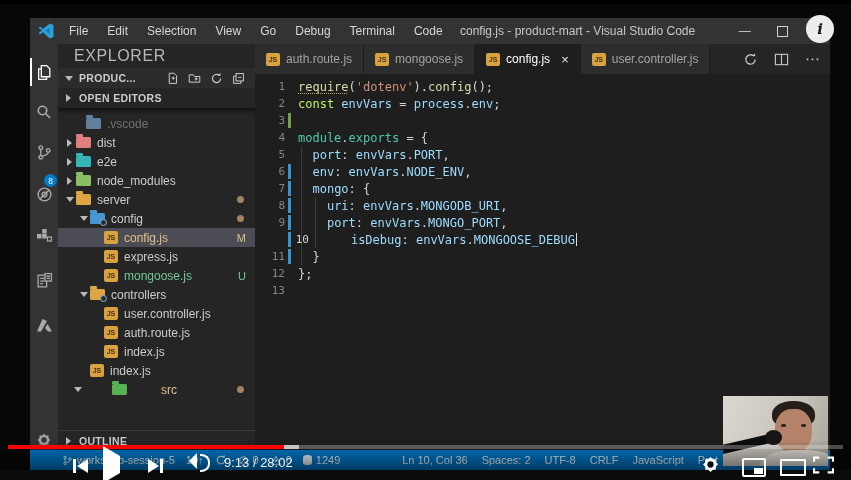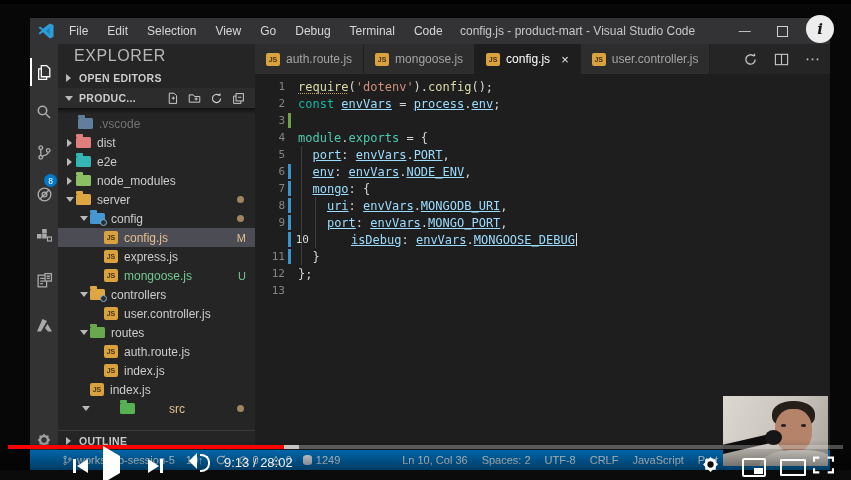--- a/index.html
+++ b/index.html
@@ -50,21 +50,21 @@
   .tabicons{position:absolute;right:10px;top:26px;height:30px;display:flex;gap:16px;align-items:center;color:#c5c5c5;}
   
   .editor{position:absolute;left:225px;top:56px;width:575px;height:376px;background:#1e1e1e;font-family:"DejaVu Sans Mono",monospace;}
   .code{position:absolute;left:0;top:4px;width:575px;}
   .cl{height:17px;display:flex;align-items:center;position:relative;}
   .ln{width:30px;text-align:right;color:#858585;font-size:11px;padding-right:10px;flex:none;}
   .cl.active .ln{color:#d7d7d7;padding-left:24px;}
   .gbar{position:absolute;left:33px;top:1px;width:3px;height:15px;}
   .gbar.mod{background:#3794ce;} .gbar.add{background:#70a04a;}
   .ct{font-size:12px;white-space:pre;padding-left:3px;}
-  .tk.kw{color:#14b8a6;} .tk.var{color:#9cdcfe;text-decoration:underline;} .tk.fn{color:#dcdcaa;} .tk.str{color:#ce9178;}
+  .tk.kw{color:#bef264;} .tk.var{color:#9cdcfe;} .tk.fn{color:#dcdcaa;} .tk.str{color:#ce9178;}
   .tk.type{color:#4ec9b0;} .tk.p{color:#d4d4d4;}
   .tk.ul{text-decoration:underline dotted #c8a35b 1px;text-underline-offset:2px;text-align:center;}
   .cursor{display:inline-block;width:1.5px;height:13px;background:#dedede;vertical-align:-2px;margin-left:1px;}
   .iguide{position:absolute;width:0;border-left:1px solid #3c3c3c;}
   
   .statusbar{position:absolute;left:0;top:432px;width:800px;height:20px;background:#007acc;color:#eef7ff;font-size:11px;display:flex;align-items:center;}
   .sb-left{display:flex;align-items:center;gap:11px;padding-left:32px;}
   .sbi{display:flex;align-items:center;gap:4px;white-space:nowrap;}
   .sb-right{position:absolute;right:112px;top:0;height:20px;display:flex;align-items:center;gap:14px;white-space:nowrap;}
   .dbico{display:inline-block;width:9px;height:10px;background:#eef7ff;border-radius:4px/2.5px;}
@@ -182,26 +182,20 @@
         <svg width="18" height="18" viewBox="0 0 20 20">
             <rect x="5" y="5" width="10" height="10" fill="#cfcfcf"></rect>
             <rect x="5" y="5" width="10" height="10" fill="#cfcfcf" transform="rotate(45 10 10)"></rect>
             <circle cx="10" cy="10" r="3" fill="#333333"></circle>
           </svg>
       </div>
     </div>
 
     <div class="sidebar">
       <div class="sb-title">EXPLORER</div>
-      <div class="sb-sec">
-        <span class="tw">
-            <span class="tri-r"></span>
-          </span>
-        <span>OPEN EDITORS</span>
-      </div>
       <div class="sb-sec sb-proj">
         <span class="tw">
             <span class="tri-d"></span>
           </span>
         <span>PRODUC...</span>
         <span class="sb-tools">
           <svg width="13" height="13" viewBox="0 0 16 16" fill="none" stroke="#cfcfcf" stroke-width="1.2">
               <path d="M4 1.5h6l3 3V14H4z"></path>
               <path d="M7 7.5h4M9 5.5v4"></path>
             </svg>
@@ -212,23 +206,29 @@
           <svg width="13" height="13" viewBox="0 0 16 16" fill="none" stroke="#cfcfcf" stroke-width="1.4">
               <path d="M13 8a5 5 0 1 1-1.5-3.6"></path>
               <path d="M12.8 1.2l.3 3.4-3.4-.3" fill="#cfcfcf" stroke="none"></path>
             </svg>
           <svg width="13" height="13" viewBox="0 0 16 16" fill="none" stroke="#cfcfcf" stroke-width="1.2">
               <rect x="5" y="2" width="9" height="9"></rect>
               <path d="M5 5H2v9h9v-3M7.5 6.5h4"></path>
             </svg>
         </span>
       </div>
+      <div class="sb-sec">
+        <span class="tw">
+            <span class="tri-r"></span>
+          </span>
+        <span>OPEN EDITORS</span>
+      </div>
       <div class="shadow"></div>
       <div class="tree" id="tree">
-          <div class="trow" style="padding-left: 8px;">
+          <div class="trow" style="padding-left: 16px;">
             <span class="tw"></span>
             <span class="folder" style="background: rgb(95, 127, 157);"></span>
             <span class="tlabel" style="opacity: 0.45;">.vscode</span>
           </div>
           <div class="trow" style="padding-left: 6px;">
             <span class="tw">
               <span class="tri-r"></span>
             </span>
             <span class="folder" style="background: rgb(226, 126, 126);"></span>
             <span class="tlabel">dist</span>
@@ -289,43 +289,36 @@
             <span class="folder" style="background: rgb(221, 166, 66);">
               <span class="fgear"></span>
             </span>
             <span class="tlabel">controllers</span>
           </div>
           <div class="trow" style="padding-left: 34px;">
             <span class="tw"></span>
             <span class="jsq">JS</span>
             <span class="tlabel">user.controller.js</span>
           </div>
+          <div class="trow" style="padding-left: 34px;">
+            <span class="tw"></span>
+            <span class="jsq">JS</span>
+            <span class="tlabel">auth.route.js</span>
+          </div>
+          <div class="trow" style="padding-left: 34px;">
+            <span class="tw"></span>
+            <span class="jsq">JS</span>
+            <span class="tlabel">index.js</span>
+          </div>
           <div class="trow" style="padding-left: 20px;">
-            <span class="tw">
-              <span class="tri-d"></span>
-            </span>
-            <span class="folder" style="background: rgb(106, 168, 79);"></span>
-            <span class="tlabel">routes</span>
-          </div>
-          <div class="trow" style="padding-left: 34px;">
-            <span class="tw"></span>
-            <span class="jsq">JS</span>
-            <span class="tlabel">auth.route.js</span>
-          </div>
-          <div class="trow" style="padding-left: 34px;">
             <span class="tw"></span>
             <span class="jsq">JS</span>
             <span class="tlabel">index.js</span>
           </div>
-          <div class="trow" style="padding-left: 20px;">
-            <span class="tw"></span>
-            <span class="jsq">JS</span>
-            <span class="tlabel">index.js</span>
-          </div>
-          <div class="trow" style="padding-left: 22px; gap: 28px;">
+          <div class="trow" style="padding-left: 14px; gap: 28px;">
             <span class="tw">
               <span class="tri-d"></span>
             </span>
             <span class="folder" style="background: rgb(86, 177, 83);"></span>
             <span class="tlabel" style="color: rgb(226, 192, 141);">src</span>
             <span class="tdot"></span>
           </div>
         </div>
       <div class="sb-sec sb-outline">
         <span class="tw">

